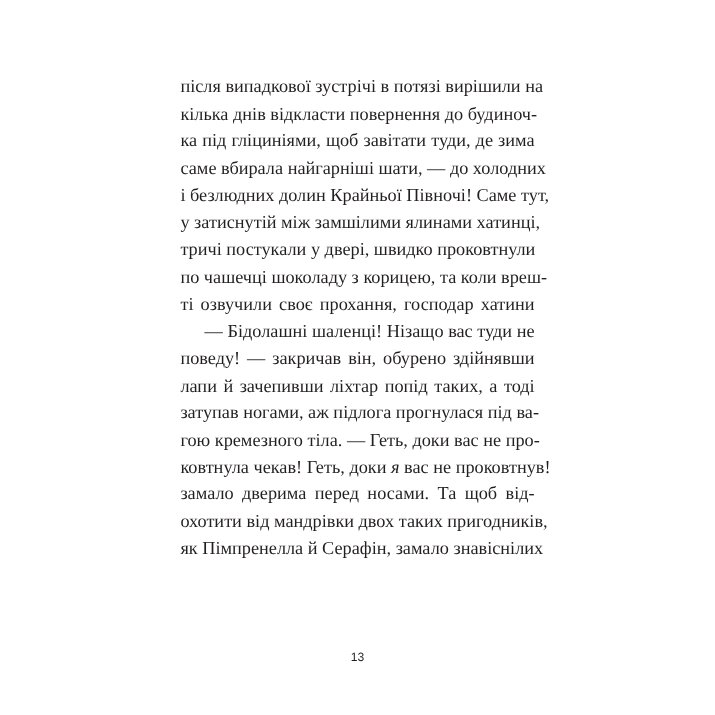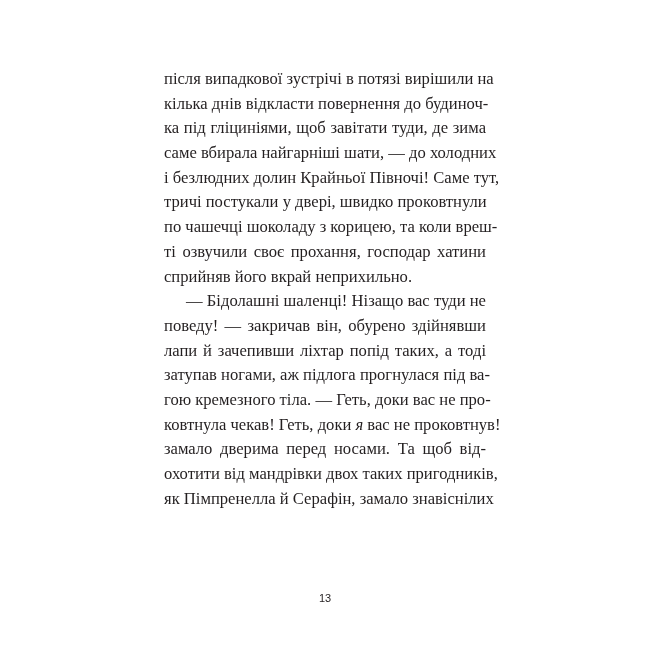--- a/index.html
+++ b/index.html
@@ -57,24 +57,24 @@
 <body>
 
 <div class="page">
   <div class="text-block">
 
     <span class="line">після випадкової зустрічі в потязі вирішили на</span>
     <span class="line">кілька днів відкласти повернення до будиноч-</span>
     <span class="line">ка під гліциніями, щоб завітати туди, де зима</span>
     <span class="line">саме вбирала найгарніші шати, — до холодних</span>
     <span class="line">і безлюдних долин Крайньої Півночі! Саме тут,</span>
+    <span class="line">у затиснутій між замшілими ялинами хатинці,</span>
     <span class="line">тричі постукали у двері, швидко проковтнули</span>
     <span class="line">по чашечці шоколаду з корицею, та коли вреш-</span>
     <span class="line">ті озвучили своє прохання, господар хатини</span>
-    <span class="line last">сприйняв його вкрай неприхильно.</span>
 
     <span class="line indent">— Бідолашні шаленці! Нізащо вас туди не</span>
     <span class="line">поведу! — закричав він, обурено здійнявши</span>
     <span class="line">лапи й зачепивши ліхтар попід таких, а тоді</span>
     <span class="line">затупав ногами, аж підлога прогнулася під ва-</span>
     <span class="line">гою кремезного тіла. — Геть, доки вас не про-</span>
     <span class="line"><span>ковтнула чекав! Геть, доки </span><em>я</em><span> вас не проковтнув!</span></span>
 
     <span class="line">замало дверима перед носами. Та щоб від-</span>
     <span class="line">охотити від мандрівки двох таких пригодників,</span>

